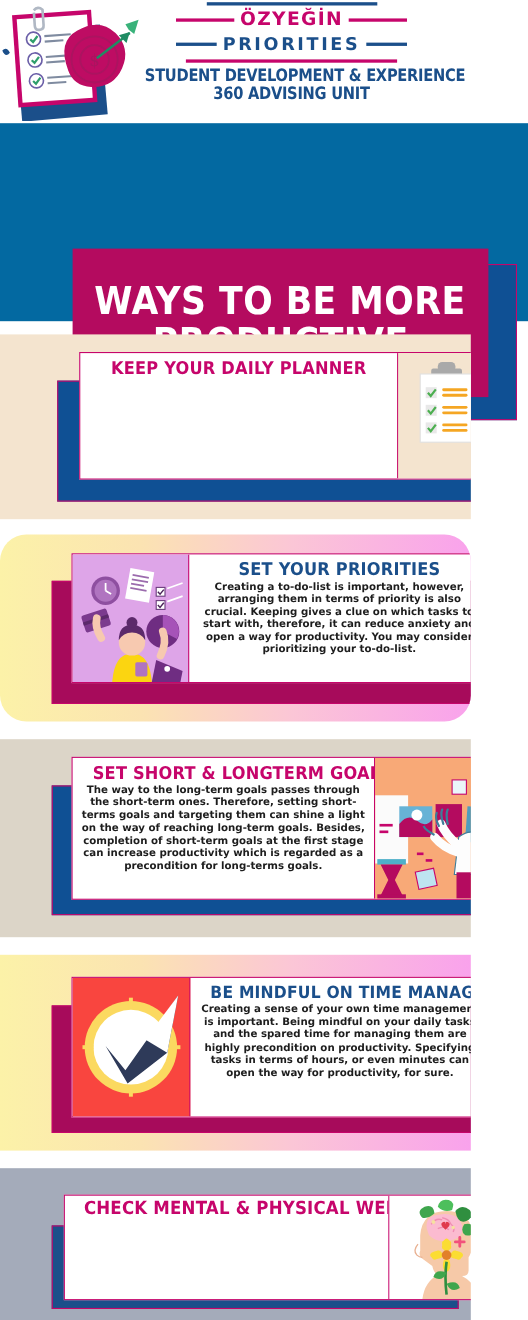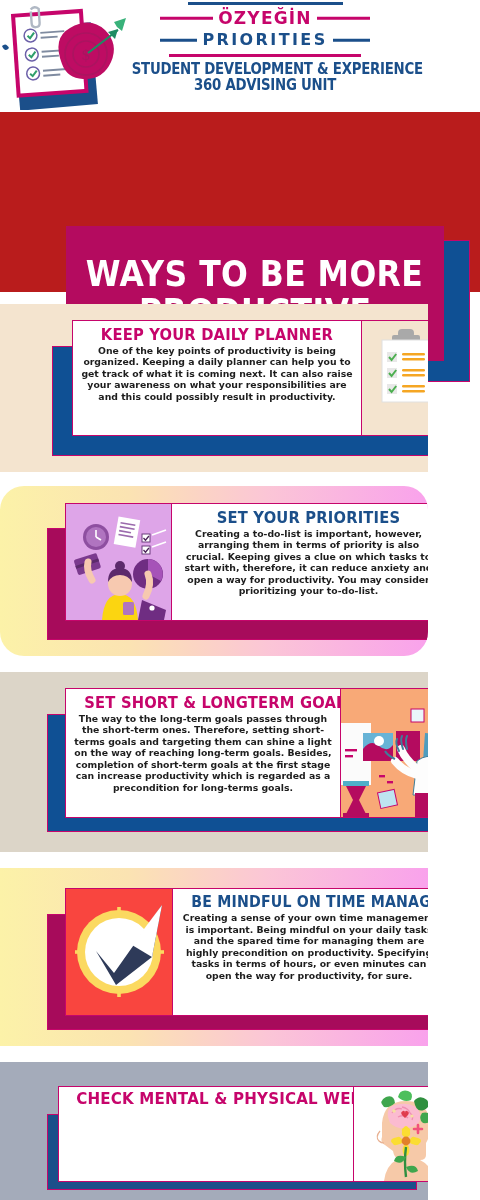--- a/index.html
+++ b/index.html
@@ -85,21 +85,21 @@
     transform-origin: center;
     white-space: nowrap;
   }
   .unit-title.l2 { font-size: 15.5px; }
 
   
   .title-banner {
     position: relative;
     width: 480px;
     height: 180px;
-    background: #b91c1c;
+    background: #0369a1;
   }
   .tb-shadow {
     position: absolute;
     left: 82px; top: 128px;
     width: 388px; height: 142px;
     background: #0F5094;
     border: 1.5px solid #C6056B;
   }
   .tb-main {
     position: absolute;
@@ -261,21 +261,20 @@
     <div class="tb-text">PRODUCTIVE</div>
   </div>
 </div>
 
 <div class="sec-gap" style="height:12px;"></div>
 <div class="section" id="sec-0" style="height:168px;background:#F4E4CF;">
   <div class="card-shadow" style="left:52px;top:42px;width:392px;height:110px;background:#0F5094;"></div>
   <div class="card" style="left:72px;top:16px;width:378px;height:116px;">
     <div class="card-text">
       <div class="card-head pink">KEEP YOUR DAILY PLANNER</div>
-      <div class="card-body">One of the key points of productivity is being organized. Keeping a daily planner can help you to get track of what it is coming next. It can also raise your awareness on what your responsibilities are and this could possibly result in productivity.</div>
     </div>
     <div class="card-art bordered-l" style="width:88px;background:#F4E4CF;">
       <svg width="88" height="114" viewBox="0 0 88 114">
         <rect x="0" y="0" width="88" height="114" fill="#F4E4CF"></rect>
 
         <rect x="36" y="8" width="16" height="9" rx="4" fill="#A9A9A9"></rect>
         <rect x="30" y="14" width="28" height="7" rx="2" fill="#A9A9A9"></rect>
 
         <rect x="20" y="19" width="48" height="62" fill="#FFFFFF" stroke="#E0E0E0" stroke-width="1"></rect>
 

